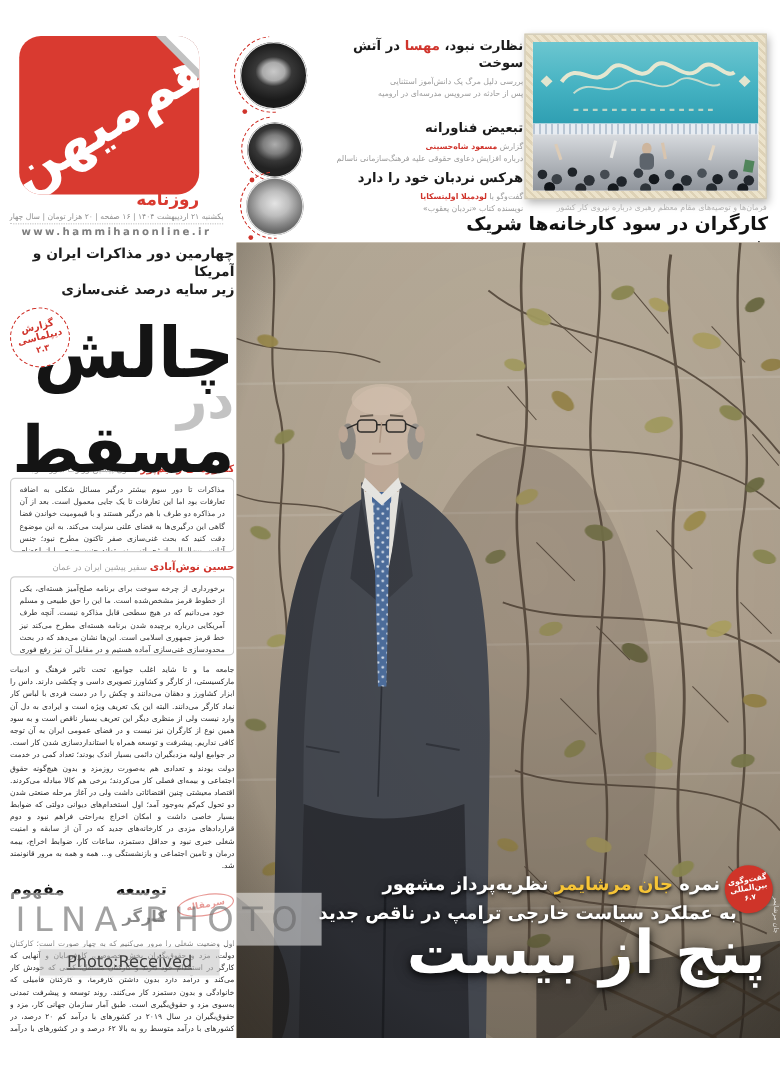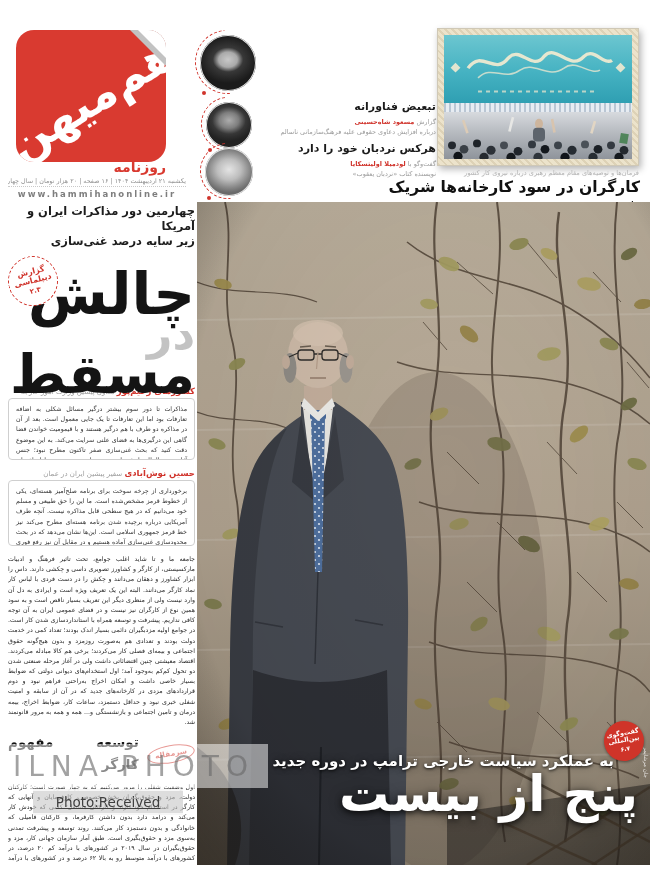--- a/index.html
+++ b/index.html
@@ -119,20 +119,24 @@
   </div>
   <div class="paper-type">روزنامه</div>
   <div class="dateline">یکشنبه ۲۱ اردیبهشت ۱۴۰۴ | ۱۶ صفحه | ۲۰ هزار تومان | سال چهارم | شماره ۷۸۴</div>
   <div class="website">www.hammihanonline.ir</div>
 
   <div class="tstory" style="left:200px; top:32px; width:236px; height:68px;">
     <div class="portrait-wrap" style="top:3px;">
       <div class="portrait p1"></div>
       <div class="arc"></div>
       <div class="arc-dot"></div>
+    </div>
+    <div class="txt">
+      <h3><span>نظارت نبود، </span><span class="accent">مهسا</span><span> در آتش سوخت</span></h3>
+      <div class="sub"><span>بررسی دلیل مرگ یک دانش‌آموز استثنایی</span><span class="accent"></span><br><span>پس از حادثه در سرویس مدرسه‌ای در ارومیه</span></div>
     </div>
   </div>
 
   <div class="tstory" style="left:200px; top:100px; width:236px; height:40px;">
     <div class="portrait-wrap" style="top:2px; left:6px;">
       <div class="portrait p2"></div>
       <div class="arc"></div>
       <div class="arc-dot"></div>
     </div>
     <div class="txt">
@@ -328,21 +332,24 @@
           <line x1="395" y1="663" x2="453" y2="625"></line>
       </g>
       <rect width="453" height="663" fill="url(#vig)"></rect>
     </svg>
 
     <div class="badge-interview">
       <span>گفت‌وگوی</span>
       <span>بین‌المللی</span>
       <span class="pg">۶.۷</span>
     </div>
-    <div class="overline" style="top:550px; right:36px;">به عملکرد سیاست خارجی ترامپ در دوره جدید</div>
+    <div class="overline" style="top:526px; right:50px;">
+      <span>نمره </span><span class="accent-y">جان مرشایمر</span><span> نظریه‌پرداز مشهور</span>
+    </div>
+    <div class="overline" style="top:550px; right:36px;">به عملکرد سیاست خارجی ترامپ در ناقص جدید</div>
     <div class="photo-head">پنج از بیست</div>
     <div class="side-caption">جان مرشایمر</div>
   </div>
 
   <div class="left-col">
     <div class="kicker">
       <div>چهارمین دور مذاکرات ایران و آمریکا</div>
       <div>زیر سایه درصد غنی‌سازی</div>
     </div>
     <div class="mega">

